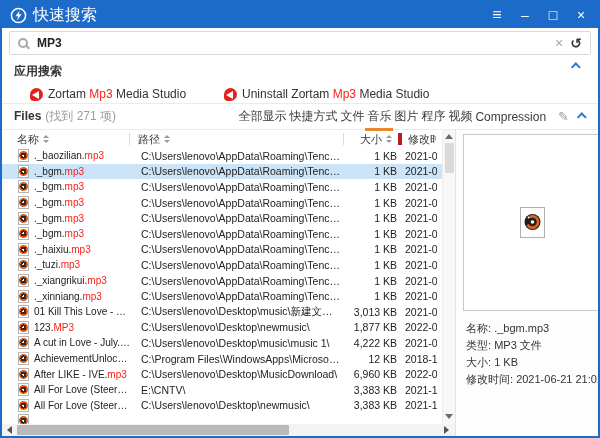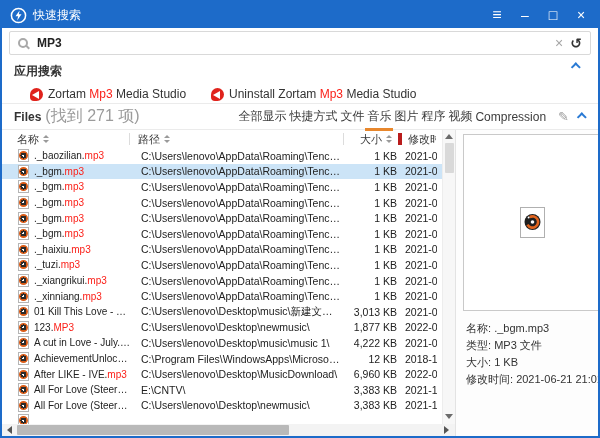--- a/index.html
+++ b/index.html
@@ -2,52 +2,52 @@
 <html><head>
 <meta charset="utf-8">
 <style>
   * { margin:0; padding:0; box-sizing:border-box; }
   body { width:600px; height:438px; font-family:"Liberation Sans","DejaVu Sans",sans-serif; }
   .window{ width:600px; height:438px; background:#fff; border:2px solid #1d6bc9; display:flex; flex-direction:column; overflow:hidden; }
 
   
   .titlebar{ height:26px; background:#1d6bc9; display:flex; align-items:center; padding:0 8px; flex:none; }
   .app-logo{ width:17px; height:17px; flex:none; }
-  .title{ color:#fff; font-size:12px; margin-left:6px; }
+  .title{ color:#fff; font-size:16px; margin-left:6px; }
   .win-controls{ margin-left:auto; display:flex; align-items:center; gap:10px; color:#fff; }
   .win-controls span{ width:18px; text-align:center; cursor:default; font-size:14px; line-height:18px; }
   .wc-menu{ font-size:16px !important; }
 
   
   .searchband{ height:30px; padding:3px 7px; flex:none; background:#fff; }
   .searchbox{ height:24px; border:1px solid #d9d9d9; border-radius:2px; display:flex; align-items:center; padding:0 8px; }
   .mag{ width:10px; height:10px; border:2px solid #a9a9a9; border-radius:50%; position:relative; flex:none; }
   .mag::after{ content:""; position:absolute; width:5px; height:2px; background:#a9a9a9; transform:rotate(45deg); right:-4px; bottom:-2px; }
   .searchval{ font-size:12px; font-weight:bold; color:#222; margin-left:9px; }
   .search-right{ margin-left:auto; display:flex; align-items:center; gap:7px; }
   .clear-x{ color:#a5a5a5; font-size:14px; }
   .hist{ color:#333; font-size:14px; font-weight:bold; }
 
   
   .appsec{ height:45px; flex:none; padding:5px 12px 0 12px; }
   .sec-head{ display:flex; align-items:flex-start; height:18px; }
   .sec-title{ font-size:12px; font-weight:bold; color:#333; }
   .chev{ width:7px; height:7px; border-left:2px solid #2a7ad4; border-top:2px solid #2a7ad4; transform:rotate(45deg) translateY(1px); margin-left:auto; margin-right:6px; }
-  .app-items{ display:flex; align-items:center; margin-top:6px; }
+  .app-items{ display:flex; align-items:center; margin-top:6px;gap:13px; }
   .app-item{ display:flex; align-items:center; margin-left:16px; width:165px; }
   .zicon{ width:13px; height:13px; background:#e0231c; border-radius:50% 50% 50% 4px; position:relative; flex:none; margin-right:5px; }
   .zicon::after{ content:""; position:absolute; left:2px; top:3px; border-top:4px solid transparent; border-bottom:4px solid transparent; border-right:7px solid #fff; }
   .app-label{ font-size:12px; color:#333; white-space:nowrap; }
   .red{ color:#fb2019; }
   .divider{ height:1px; background:#ebebeb; flex:none; }
 
   
   .fileshead{ height:25px; flex:none; display:flex; align-items:center; padding:0 6px 0 12px; position:relative; }
   .files-title{ font-size:12px; color:#333; font-weight:bold; }
-  .files-count{ font-size:16px; color:#9b9b9b; font-weight:normal; margin-left:4px; }
+  .files-count{ font-size:12px; color:#9b9b9b; font-weight:normal; margin-left:4px; }
   .tabs{ margin-left:auto; display:flex; align-items:center; gap:3px; }
   .tab{ font-size:12px; color:#3c3c3c; position:relative; cursor:default; white-space:nowrap; }
   .tab.active::after{ content:""; position:absolute; left:-2px; right:-2px; bottom:-6px; height:3px; background:#e8872c; }
   .pencil{ color:#9a9a9a; font-size:13px; margin-left:12px; }
   .fileshead .chev{ margin-left:10px; }
 
   
   .content{ flex:1; display:flex; min-height:0; }
   .tablewrap{ width:453px; flex:none; position:relative; }
   .thead{ height:18px; display:flex; align-items:center; font-size:11px; color:#3a3a3a; }

